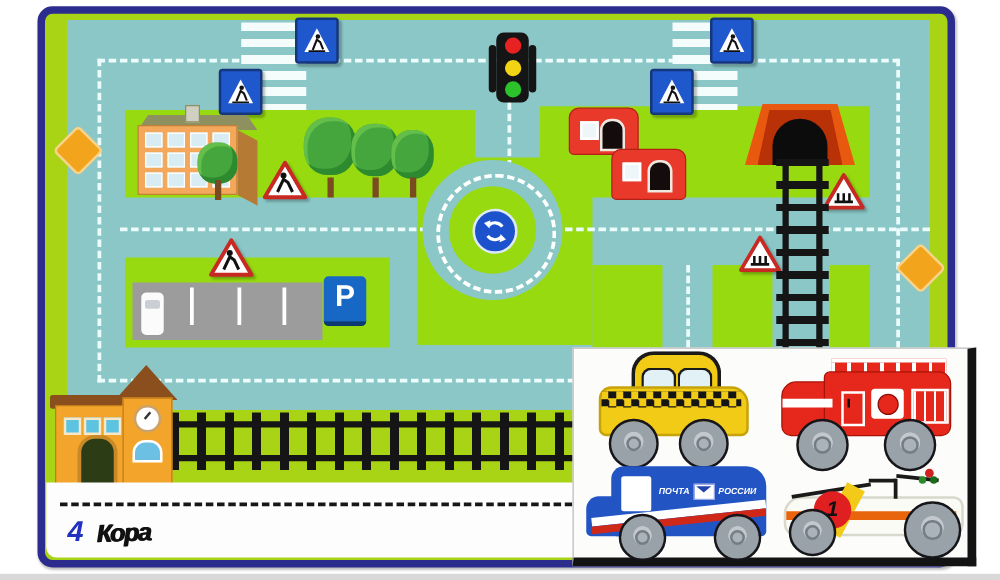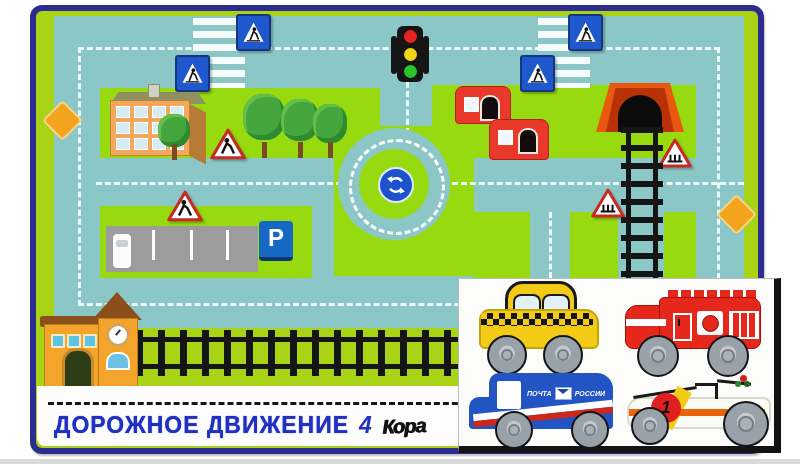--- a/index.html
+++ b/index.html
@@ -329,21 +329,20 @@
   </div>
   <div class="abs st-troof"></div>
   <div class="abs st-tower"></div>
   <div class="abs st-clock"></div>
   <div class="abs st-bwin"></div>
   <div class="abs st-door"></div>
 
   <div class="abs white-strip"></div>
   <div class="abs cut-line"></div>
   <div class="abs title-row">
-    <span class="title-main">ДОРОЖНОЕ ДВИЖЕНИЕ</span>
     <span class="title-num">4</span>
     <span class="title-brand">Кора</span>
   </div>
 
   <div class="abs panel">
 
     <div class="abs taxi-roof">
       <i style="left:5px;"></i>
       <i style="left:34px;"></i>
     </div>

